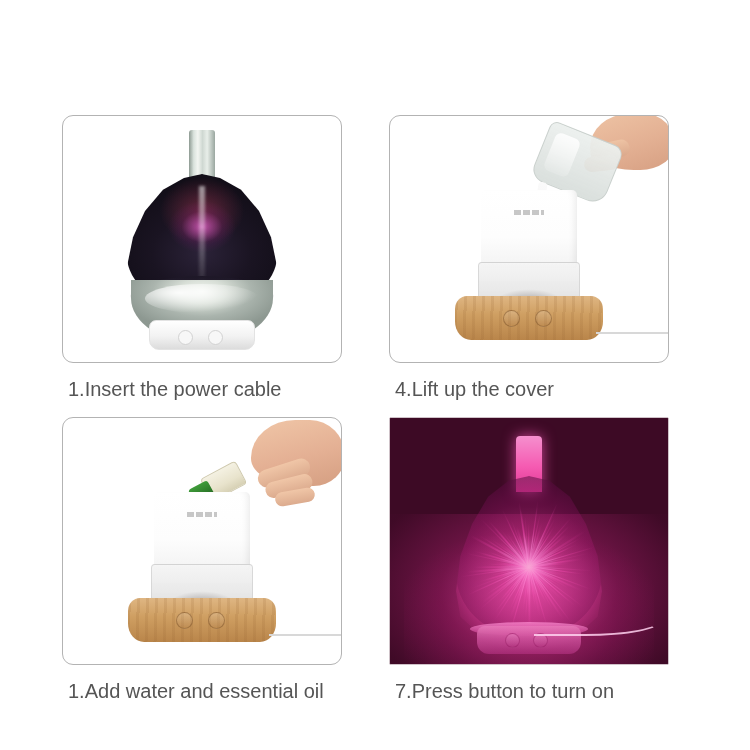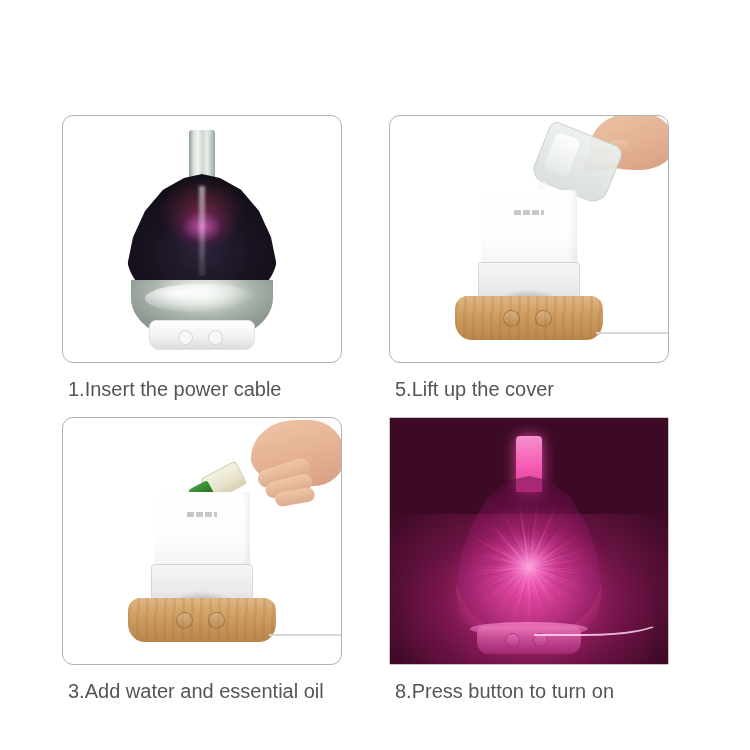--- a/index.html
+++ b/index.html
@@ -364,21 +364,21 @@
             <div class="u-wood">
               <div class="u-wood-top"></div>
               <div class="wbtn w1"></div>
               <div class="wbtn w2"></div>
             </div>
             <div class="u-cable"></div>
           </div>
 
         </div>
       </div>
-      <div class="caption">5.Lift up the cover</div>
+      <div class="caption">4.Lift up the cover</div>
     </div>
 
     <div class="step">
       <div class="panel">
         <div class="scene">
 
           <div class="hand3">
             <div class="palm"></div>
             <div class="finger g1"></div>
             <div class="finger g2"></div>
@@ -398,21 +398,21 @@
             <div class="u-wood">
               <div class="u-wood-top"></div>
               <div class="wbtn w1"></div>
               <div class="wbtn w2"></div>
             </div>
             <div class="u-cable"></div>
           </div>
 
         </div>
       </div>
-      <div class="caption">3.Add water and essential oil</div>
+      <div class="caption">1.Add water and essential oil</div>
     </div>
 
     <div class="step">
       <div class="panel photo-dark">
         <div class="night">
           <div class="halo"></div>
 
           <div class="lamp">
             <div class="l-neck"></div>
             <div class="l-body">
@@ -555,17 +555,17 @@
             <div class="l-base">
               <div class="lbtn lb1"></div>
               <div class="lbtn lb2"></div>
             </div>
           </div>
 
           <div class="floorglow"></div>
           <div class="l-cable"></div>
         </div>
       </div>
-      <div class="caption">8.Press button to turn on</div>
+      <div class="caption">7.Press button to turn on</div>
     </div>
 
   </div>
 </div>
 
 </body></html>

